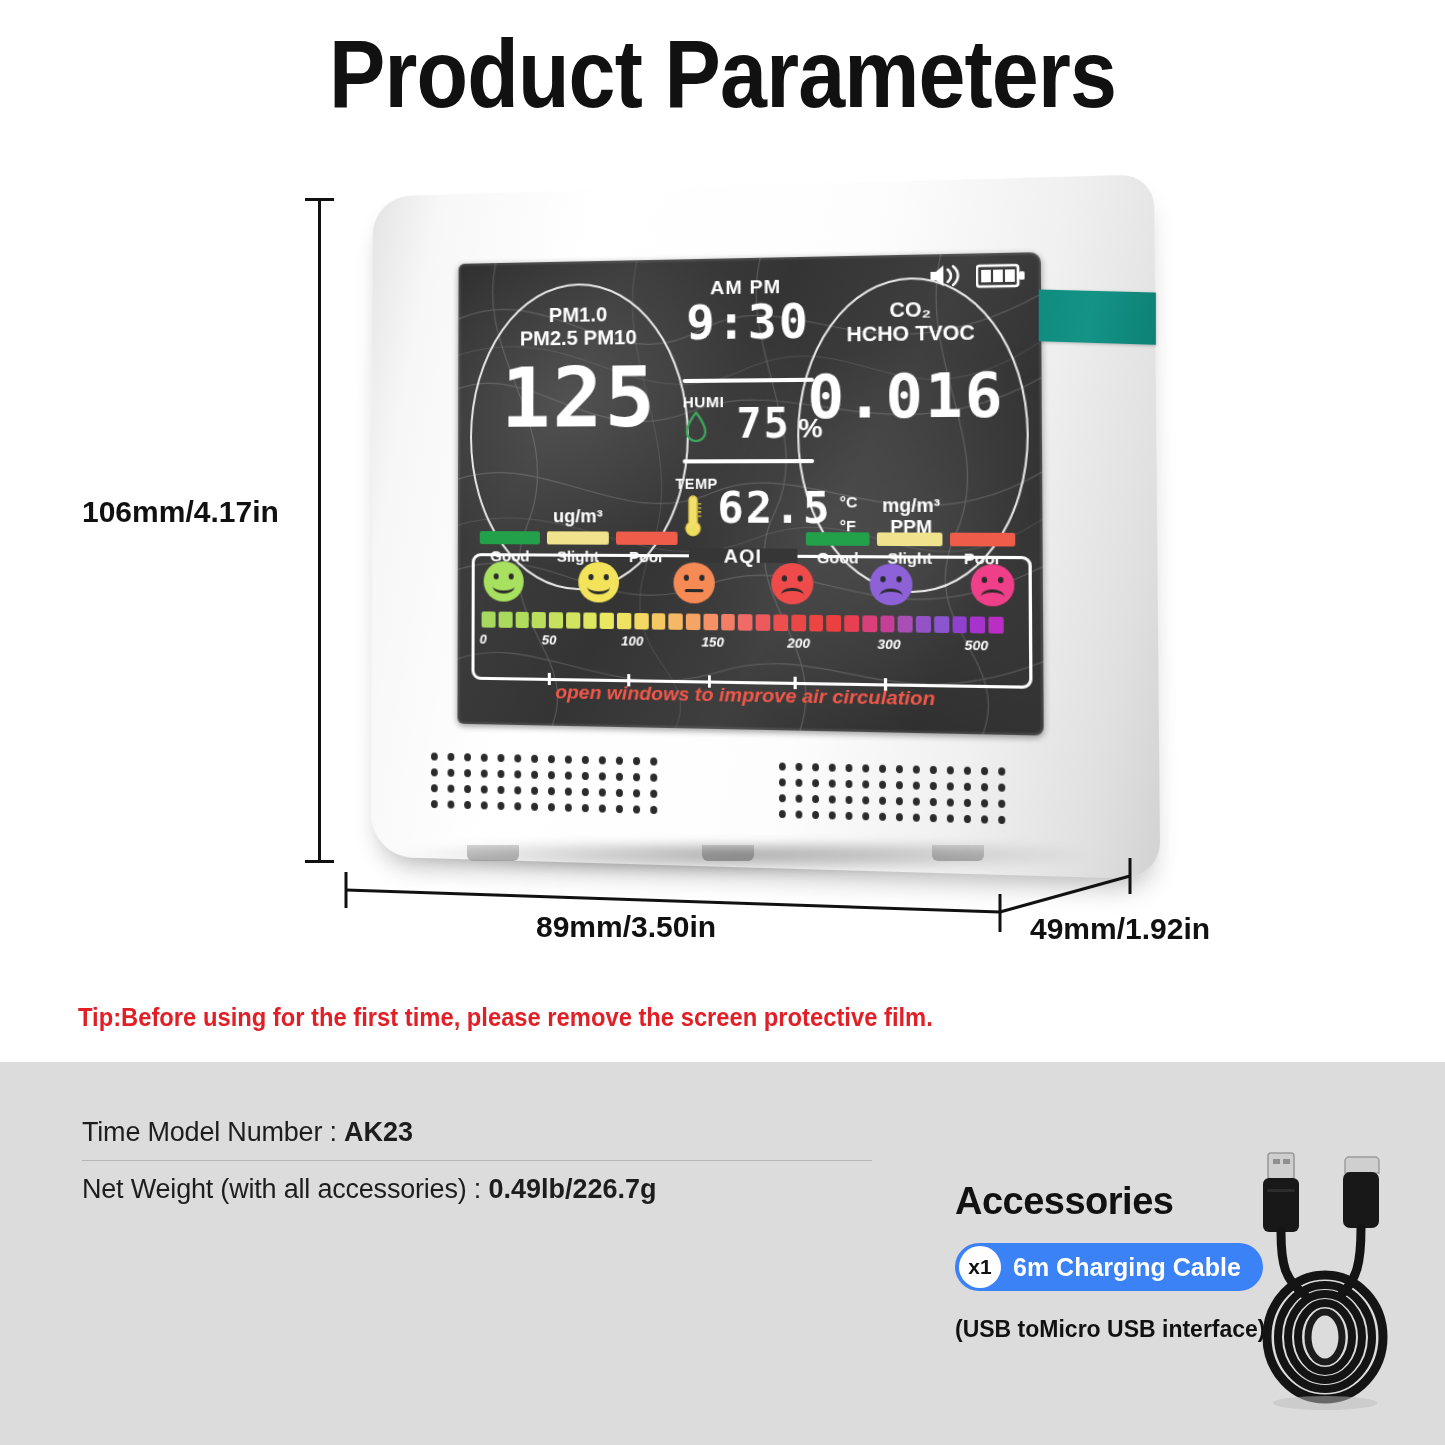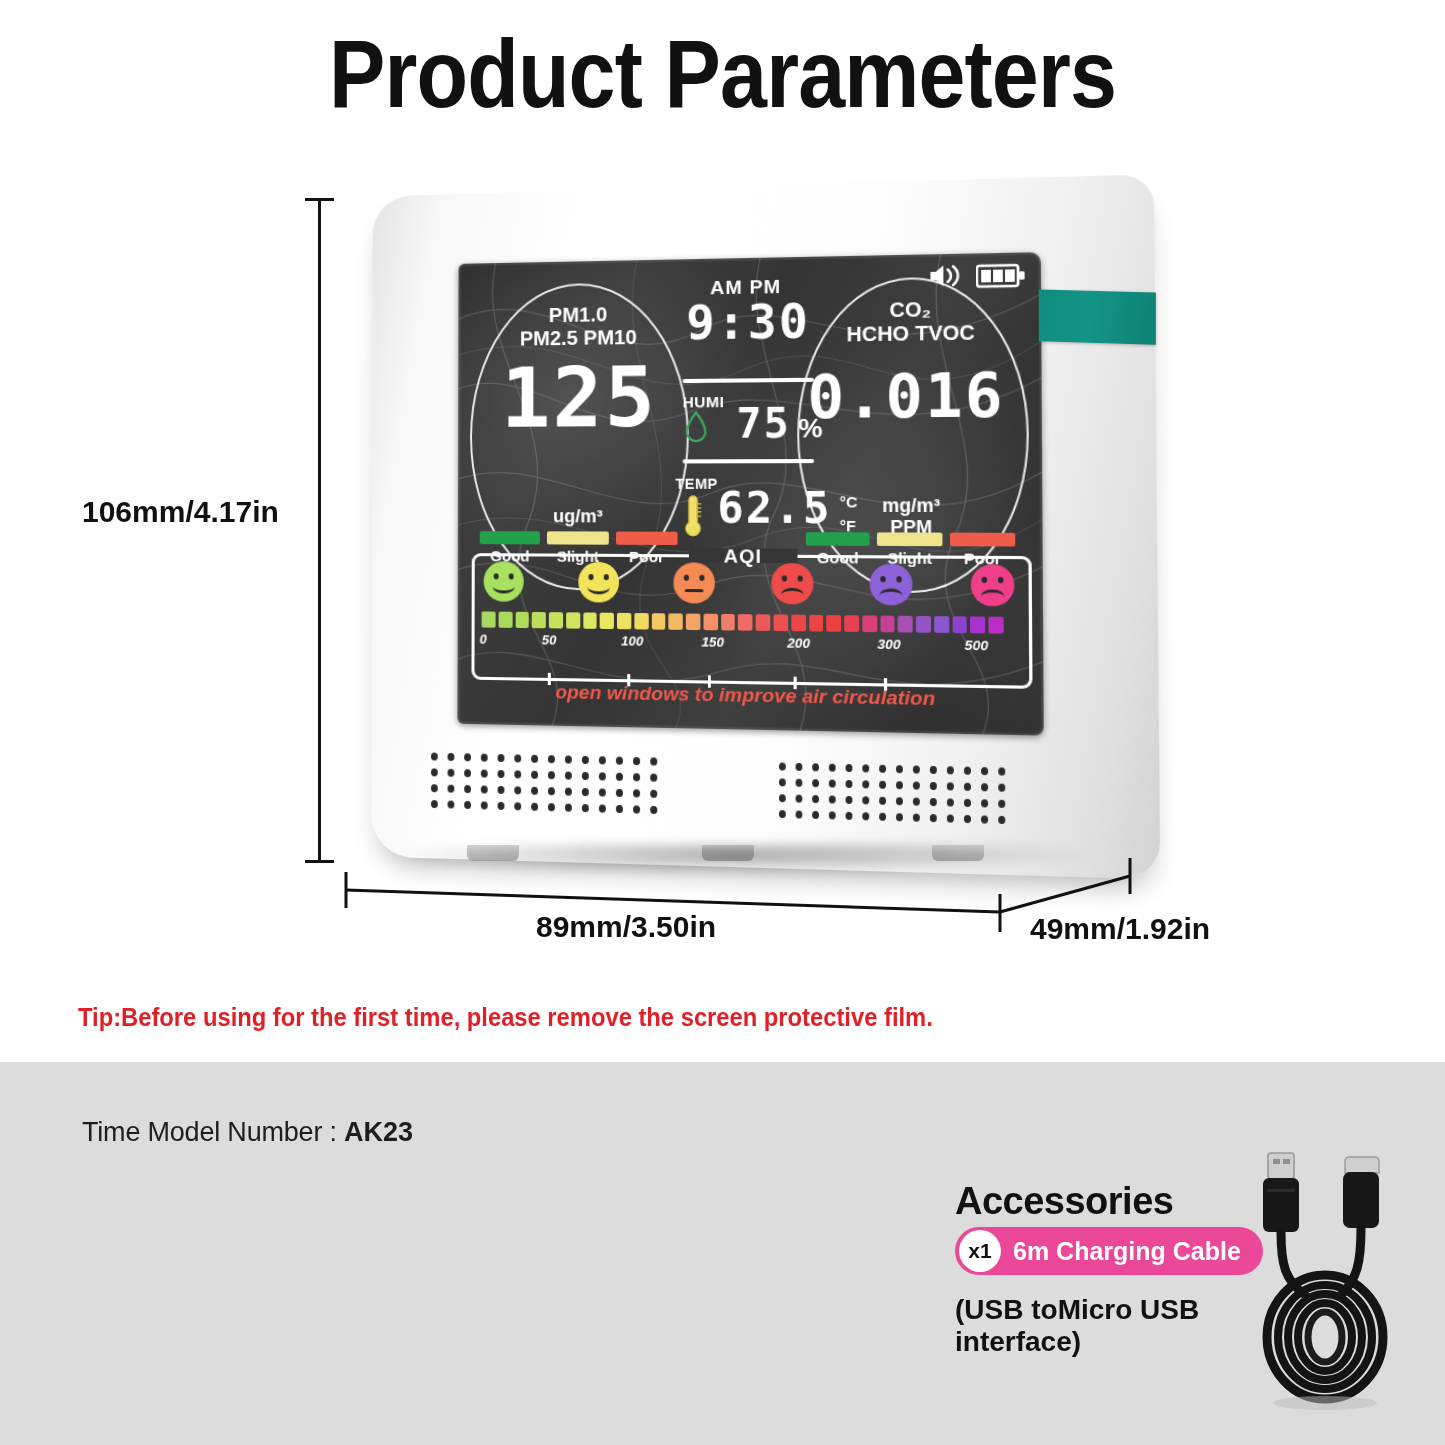--- a/index.html
+++ b/index.html
@@ -167,30 +167,30 @@
     font-size:27px;color:#1d1d1d;
     white-space:nowrap;
   }
   .spec-row:last-child{border-bottom:none;}
   .spec-label{font-weight:normal;letter-spacing:-.2px;}
   .spec-value{font-weight:bold;}
 
   .acc-block{position:absolute;left:955px;top:118px;width:320px;}
   .acc-title{font-size:38px;font-weight:bold;color:#111;letter-spacing:-.5px;}
   .acc-pill{
-    margin-top:4px;display:inline-flex;align-items:center;
-    background:#ec4899;border-radius:26px;height:48px;padding:0 22px 0 4px;
+    margin-top:20px;display:inline-flex;align-items:center;
+    background:#3b82f6;border-radius:26px;height:48px;padding:0 22px 0 4px;
   }
   .acc-x1{
     width:42px;height:42px;border-radius:50%;background:#ffffff;
     display:flex;align-items:center;justify-content:center;
     font-size:21px;font-weight:bold;color:#111;margin-right:12px;
   }
   .acc-pill-text{color:#ffffff;font-size:25px;font-weight:bold;}
-  .acc-sub{margin-top:19px;font-size:28px;font-weight:bold;color:#111;}
+  .acc-sub{margin-top:25px;font-size:23px;font-weight:bold;color:#111;}
   .cable{position:absolute;left:1245px;top:1145px;width:165px;height:270px;}
 </style>
 </head>
 <body>
 
 <div class="page-title">Product Parameters</div>
 
 <div class="hero">
 
   <div class="dim-line" style="left:318px;top:48px;width:3px;height:665px;"></div>
@@ -548,20 +548,23 @@
 </div>
 
 <div class="tip">Tip:Before using for the first time, please remove the screen protective film.</div>
 
 <div class="panel">
 
   <div class="spec-list">
     <div class="spec-row">
       <span class="spec-label">Time Model Number : </span><span class="spec-value">AK23</span>
     </div>
+    <div class="spec-row">
+      <span class="spec-label">Net Weight (with all accessories) : </span><span class="spec-value">0.49lb/226.7g</span>
+    </div>
   </div>
 
   <div class="acc-block">
     <div class="acc-title">Accessories</div>
     <div class="acc-pill">
       <span class="acc-x1">x1</span>
       <span class="acc-pill-text">6m Charging Cable</span>
     </div>
     <div class="acc-sub">(USB toMicro USB interface)</div>
   </div>

